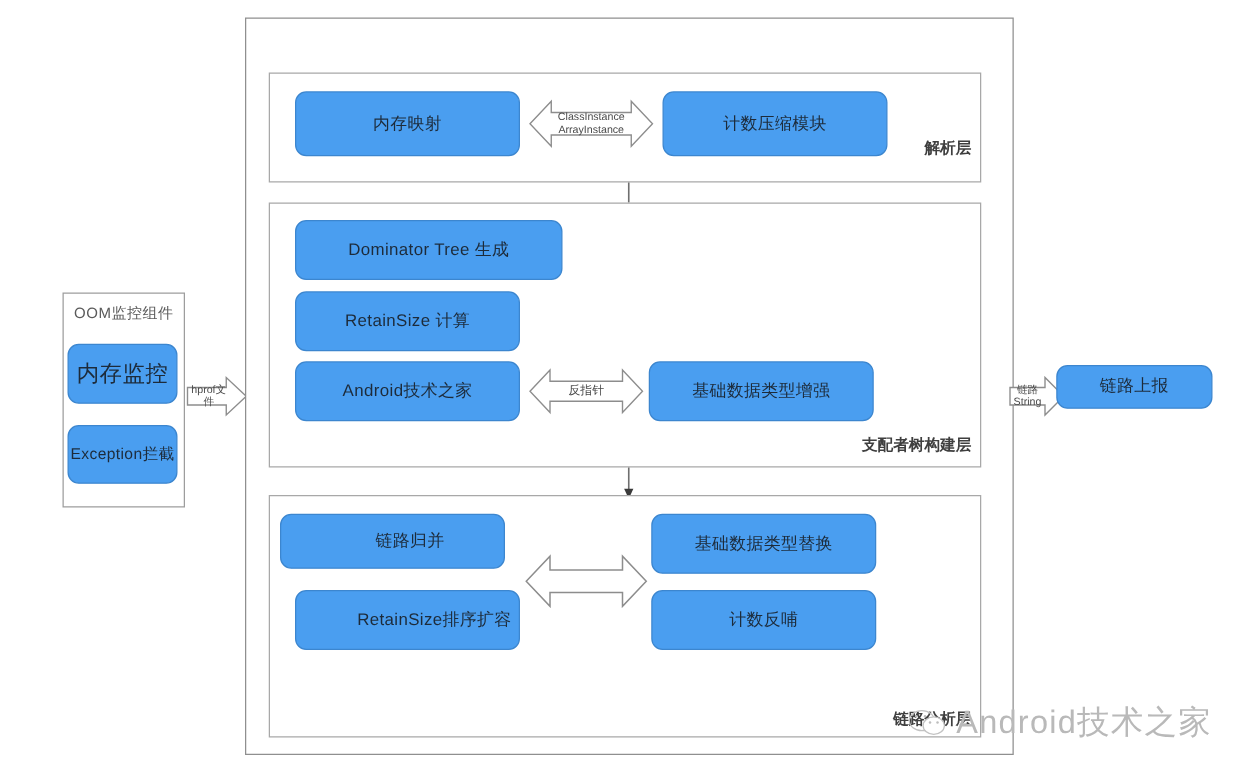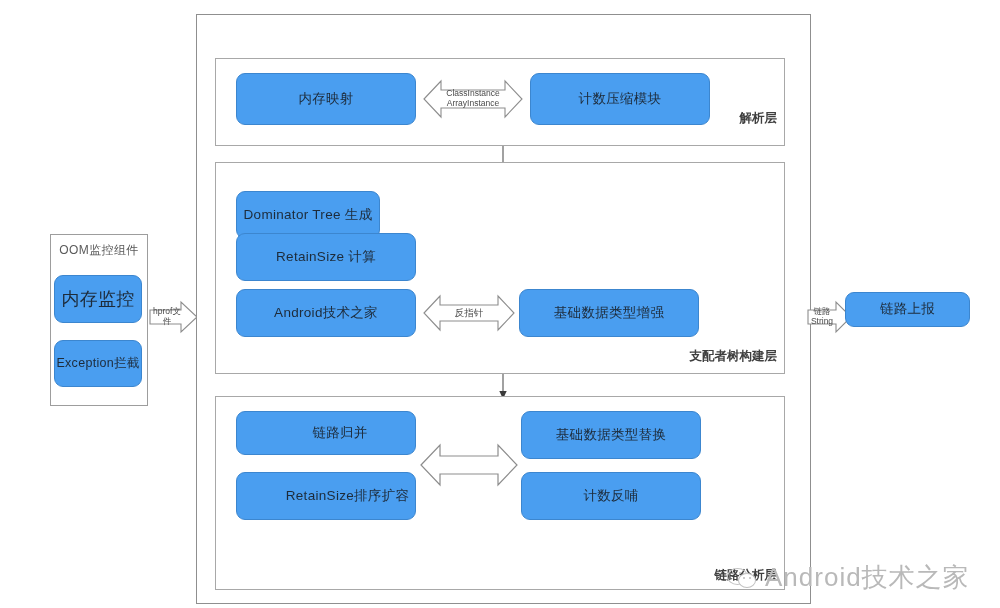--- a/index.html
+++ b/index.html
@@ -146,21 +146,21 @@
 
   <div class="abs arrow" style="left:497px; top:146px; width:12px; height:26px;">
     <svg width="12" height="26" viewBox="0 0 12 26">
       <line x1="6" y1="0" x2="6" y2="18" stroke="#6f6f6f" stroke-width="1.3"></line>
       <path d="M6,25 L2.3,17 L9.7,17 Z" fill="#3a3a3a"></path>
     </svg>
   </div>
 
   <div class="abs panel panel-inner" style="left:215px; top:162px; width:570px; height:212px;"></div>
 
-  <div class="abs node" style="left:236px; top:191px; width:144px; height:48px;">Dominator Tree 生成</div>
+  <div class="abs node" style="left:236px; top:176px; width:214px; height:48px;">Dominator Tree 生成</div>
 
   <div class="abs node" style="left:236px; top:233px; width:180px; height:48px;">RetainSize 计算</div>
 
   <div class="abs node" style="left:236px; top:289px; width:180px; height:48px;">Android技术之家</div>
 
   <div class="abs node" style="left:519px; top:289px; width:180px; height:48px;">基础数据类型增强</div>
 
   <div class="abs arrow" style="left:424px; top:289px; width:90px; height:48px;">
     <svg width="90" height="48" viewBox="0 0 90 48">
       <path d="M0,24 L16,7 L16,16 L74,16 L74,7 L90,24 L74,41 L74,32 L16,32 L16,41 Z" fill="#ffffff" stroke="#8d8d8d" stroke-width="1.1"></path>
@@ -172,21 +172,21 @@
 
   <div class="abs arrow" style="left:497px; top:374px; width:12px; height:26px;">
     <svg width="12" height="26" viewBox="0 0 12 26">
       <line x1="6" y1="0" x2="6" y2="18" stroke="#6f6f6f" stroke-width="1.3"></line>
       <path d="M6,25 L2.3,17 L9.7,17 Z" fill="#3a3a3a"></path>
     </svg>
   </div>
 
   <div class="abs panel panel-inner" style="left:215px; top:396px; width:570px; height:194px;"></div>
 
-  <div class="abs node" style="left:236px; top:411px; width:180px; height:44px;padding-left:28px;">链路归并</div>
+  <div class="abs node" style="left:224px; top:411px; width:180px; height:44px;padding-left:28px;">链路归并</div>
 
   <div class="abs node" style="left:236px; top:472px; width:180px; height:48px;padding-left:43px;">RetainSize排序扩容</div>
 
   <div class="abs node" style="left:521px; top:411px; width:180px; height:48px;">基础数据类型替换</div>
 
   <div class="abs node" style="left:521px; top:472px; width:180px; height:48px;">计数反哺</div>
 
 
   <div class="abs arrow" style="left:421px; top:437px; width:96px; height:56px;">
     <svg width="96" height="56" viewBox="0 0 96 56">

